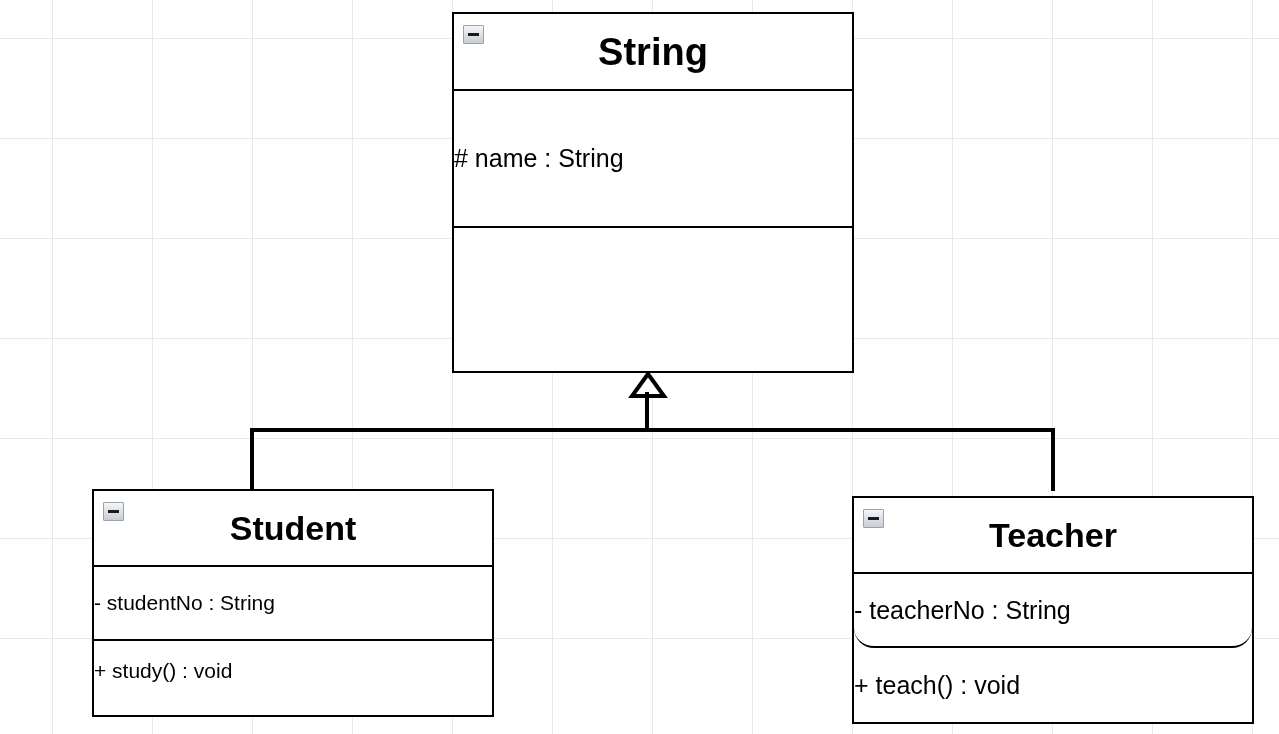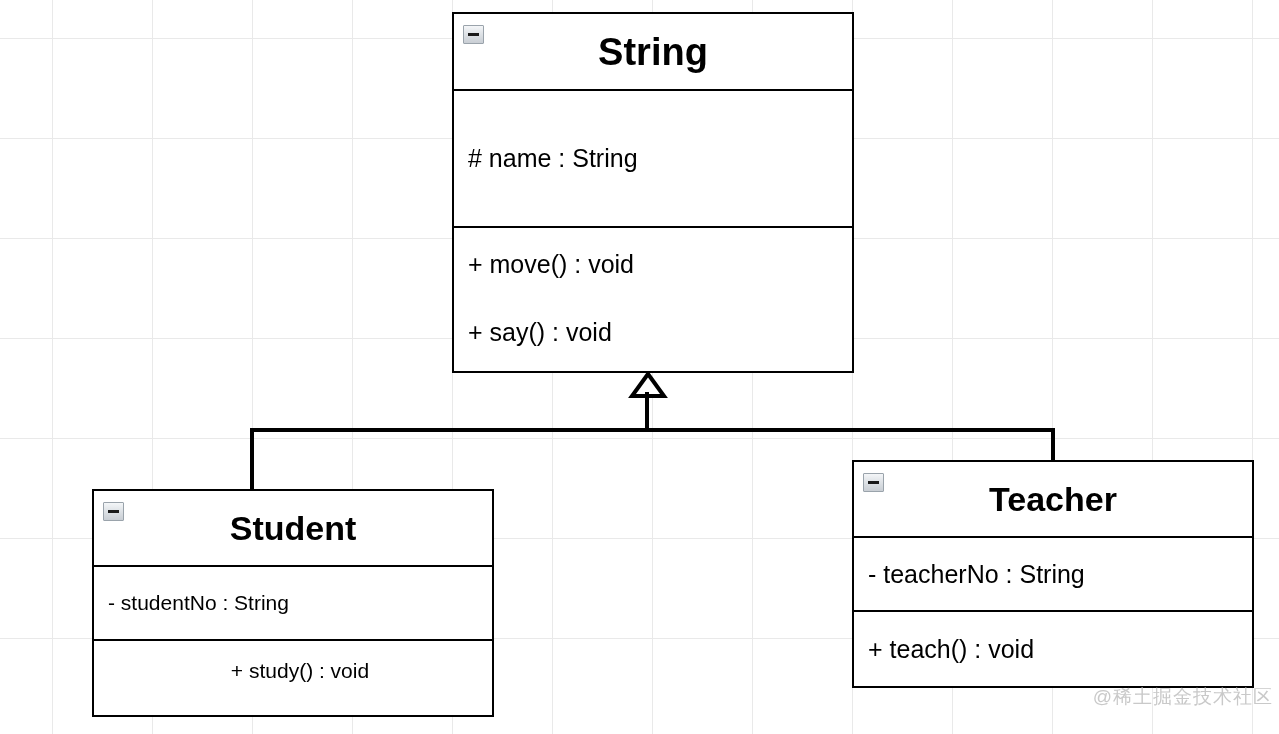--- a/index.html
+++ b/index.html
@@ -66,21 +66,20 @@
     height: 3px;
     background: #1a1a1a;
     display: block;
   }
 
   .uml-section {
     box-sizing: border-box;
     display: flex;
     flex-direction: column;
     justify-content: center;
-    padding-left: 14px;
   }
   .uml-section.divider {
     border-bottom: 2px solid #000000;
   }
   .uml-row {
     color: #000000;
     line-height: 1.15;
     white-space: nowrap;
   }
 
@@ -90,28 +89,28 @@
   #person-class .uml-title { font-size: 38px; }
   #person-class .uml-section.attrs { height: 137px; gap: 39px; }
   #person-class .uml-section.ops   { height: 141px; gap: 39px; }
   #person-class .uml-row { font-size: 25px; }
 
   
   #student-class { left: 52px; top: 489px; width: 402px; height: 228px; margin-left: 40px; }
   #student-class .uml-header { height: 76px; }
   #student-class .uml-title { font-size: 34px; }
   #student-class .uml-section.attrs { height: 74px; }
-  #student-class .uml-section.ops   { height: 60px; text-align: center; }
+  #student-class .uml-section.ops   { height: 60px; }
   #student-class .uml-row { font-size: 21px; }
 
   
-  #teacher-class { left: 852px; top: 460px; width: 402px; height: 228px; }
+  #teacher-class { left: 852px; top: 496px; width: 402px; height: 228px; }
   #teacher-class .uml-header { height: 76px; }
   #teacher-class .uml-title { font-size: 34px; }
-  #teacher-class .uml-section.attrs { height: 74px; }
+  #teacher-class .uml-section.attrs { height: 74px; border-radius: 20px; }
   #teacher-class .uml-section.ops   { height: 74px; }
   #teacher-class .uml-row { font-size: 25px; }
 
   
   .conn-line {
     position: absolute;
     background: #000000;
   }
   #gen-stem      { left: 645px; top: 392px; width: 4px;  height: 40px; }
   #gen-horiz     { left: 250px; top: 428px; width: 805px; height: 4px; }
@@ -155,24 +154,20 @@
   <div class="uml-class" id="person-class">
     <div class="uml-header">
       <span class="collapse-icon">
         <span class="bar"></span>
       </span>
       <span class="uml-title">String</span>
     </div>
     <div class="uml-section attrs divider">
       <div class="uml-row"># name : String</div>
     </div>
-    <div class="uml-section ops">
-      <div class="uml-row">+ move() : void</div>
-      <div class="uml-row">+ say() : void</div>
-    </div>
   </div>
 
   <div class="uml-class" id="student-class">
     <div class="uml-header">
       <span class="collapse-icon">
         <span class="bar"></span>
       </span>
       <span class="uml-title">Student</span>
     </div>
     <div class="uml-section attrs divider">
@@ -191,15 +186,14 @@
       <span class="uml-title">Teacher</span>
     </div>
     <div class="uml-section attrs divider">
       <div class="uml-row">- teacherNo : String</div>
     </div>
     <div class="uml-section ops">
       <div class="uml-row">+ teach() : void</div>
     </div>
   </div>
 
-  <div id="watermark">@稀土掘金技术社区</div>
 
 </div>
 
 </body></html>

